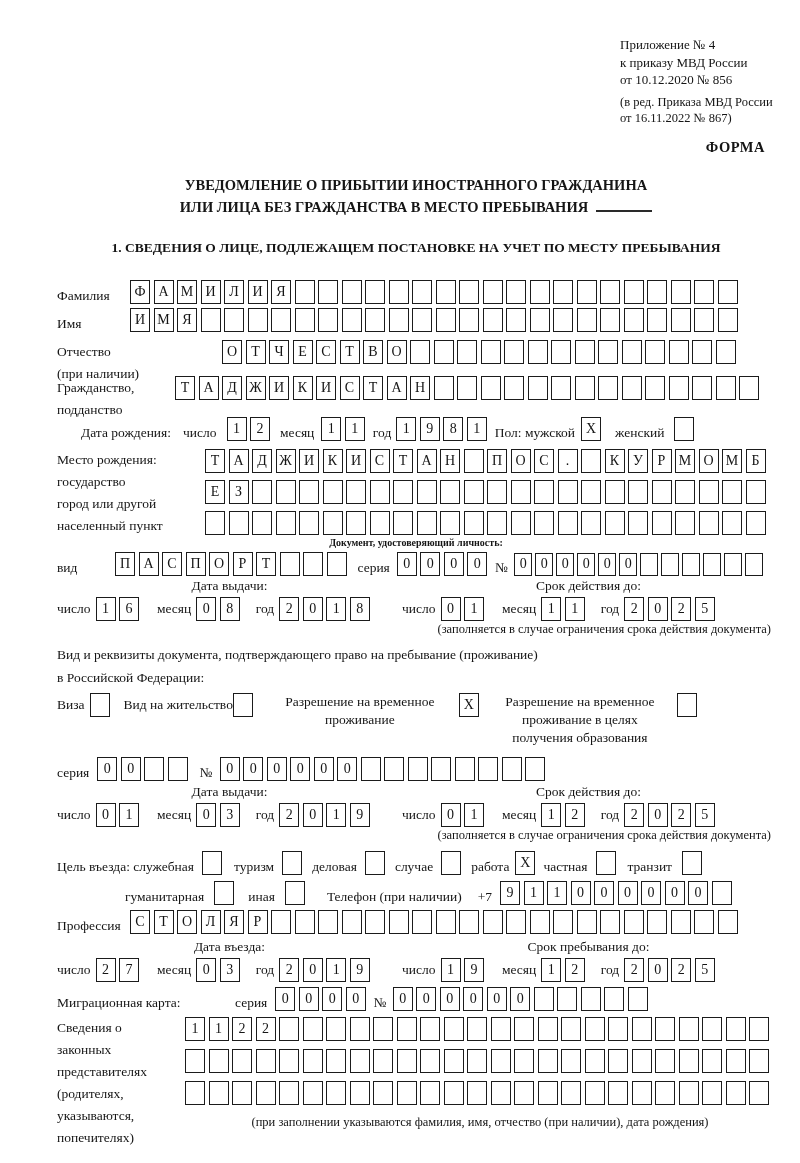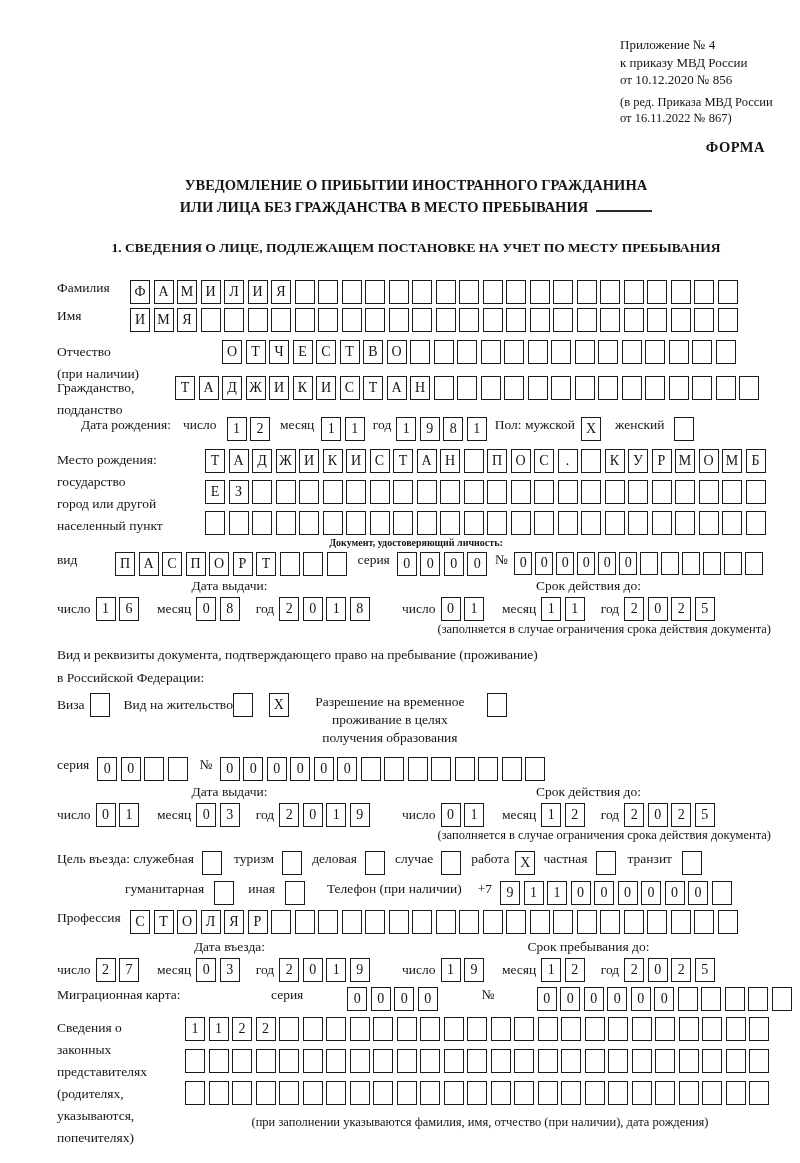--- a/index.html
+++ b/index.html
@@ -15,21 +15,21 @@
   .cells { display:flex; gap:3.5px; }
   .cell {
     flex:none; width:20px; height:24px;
     border:1.7px solid #1b1b1b; background:#fff;
     display:flex; align-items:center; justify-content:center;
     font-size:14px; line-height:1; font-family:"Liberation Serif", serif;
   }
   .cells.sm { gap:3px; }
   .cells.sm .cell { width:18px; height:23px; }
 
-  .frow { display:flex; align-items:flex-start; }
+  .frow { display:flex; align-items:flex-end; }
   .lab { flex:none; }
   .prow { position:relative; }
   .plab { position:absolute; left:0; top:0; line-height:20px; }
   .plab .l1 { height:24px; display:flex; align-items:center; }
 
   .hdr { margin-left:563px; font-size:13px; line-height:17.5px; }
   .hdr .sub { margin-top:5px; font-size:12.5px; line-height:16.5px; }
   .forma { text-align:right; padding-right:10px; font-weight:bold; font-size:14.5px; margin-top:12px; letter-spacing:.5px; }
 
   .title { text-align:center; font-weight:bold; font-size:14.5px; line-height:22px; margin-top:18px; }
@@ -422,20 +422,21 @@
           <span class="cell"></span>
         </div>
     </div>
     <div class="ckitem" style="margin-left:14px;">
       <span class="cklabel" style="line-height:24px; ">Вид на жительство</span>
       <div class="cells">
           <span class="cell"></span>
         </div>
     </div>
     <div class="ckitem" style="margin-left:16px;">
+      <span class="cklabel ctr" style="width:182px; margin-right:8px;">Разрешение на временное проживание</span>
       <div class="cells">
           <span class="cell">X</span>
         </div>
     </div>
     <div class="ckitem" style="margin-left:12px;">
       <span class="cklabel ctr" style="width:178px; margin-right:8px;">Разрешение на временное проживание в целях получения образования</span>
       <div class="cells">
           <span class="cell"></span>
         </div>
     </div>
@@ -644,21 +645,21 @@
         <div class="cells">
             <span class="cell">2</span>
             <span class="cell">0</span>
             <span class="cell">2</span>
             <span class="cell">5</span>
           </div>
       </div>
     </div>
   </div>
 
-  <div class="frow" style="margin-top:5px;gap:36px;">
+  <div class="frow" style="margin-top:5px;">
     <span class="lab" style="width:146px;">Миграционная карта:</span>
     <span class="lab" style="margin:0 8px 0 32px;">серия</span>
     <div class="cells">
         <span class="cell">0</span>
         <span class="cell">0</span>
         <span class="cell">0</span>
         <span class="cell">0</span>
       </div>
     <span class="lab" style="margin:0 6px 0 8px;">№</span>
     <div class="cells">

